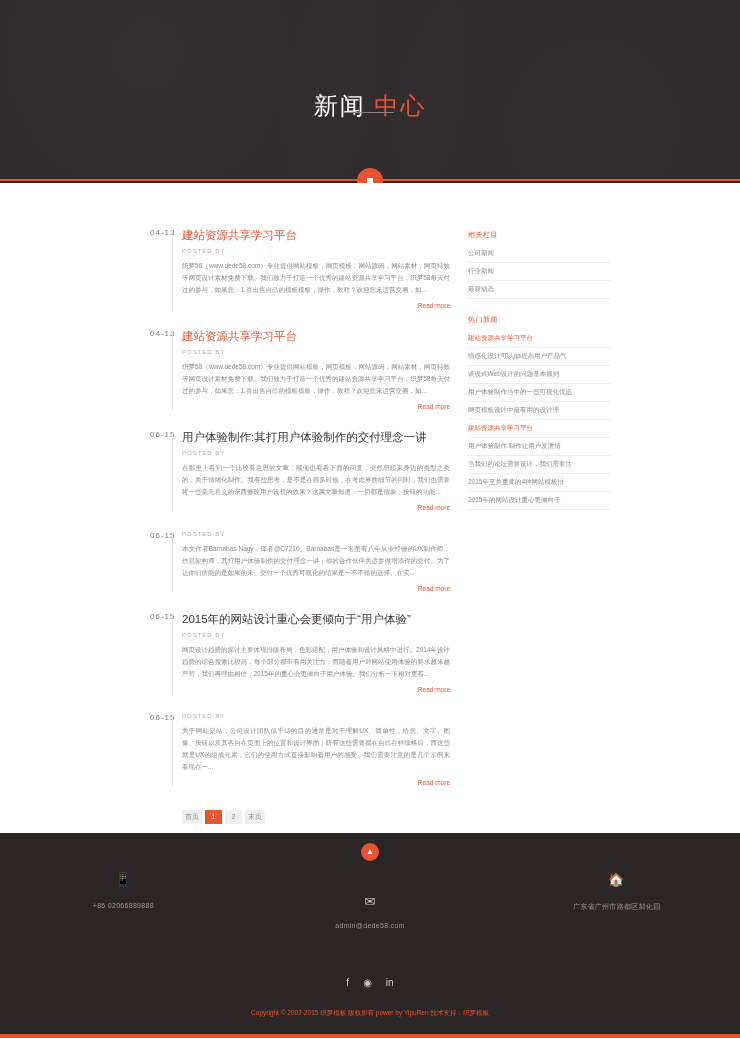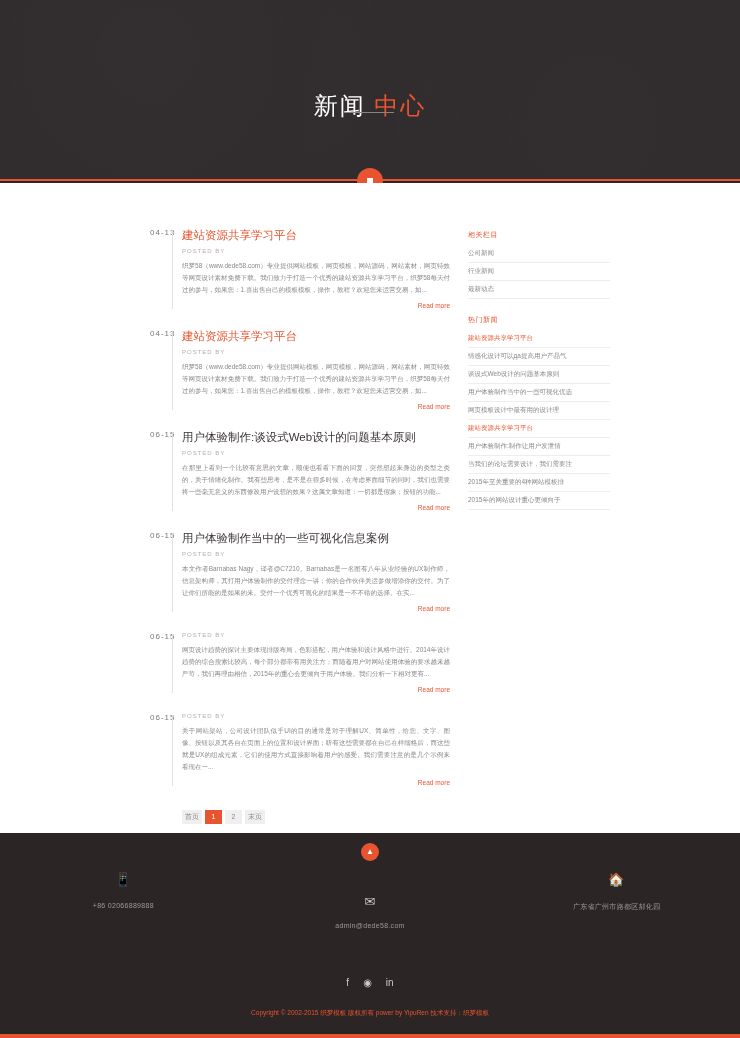--- a/index.html
+++ b/index.html
@@ -331,38 +331,38 @@
         <div class="bar"></div>
         <h3>建站资源共享学习平台</h3>
         <div class="posted">POSTED BY</div>
         <p>织梦58（www.dede58.com）专业提供网站模板，网页模板，网站源码，网站素材，网页特效等网页设计素材免费下载。我们致力于打造一个优秀的建站资源共享学习平台，织梦58每天付过的参与，如果您：1.喜出售自己的模板模板，操作，教程？欢迎您来运营交易，如...</p>
         <a href="#" class="readmore">Read more</a>
       </div>
 
       <div class="article">
         <div class="date">06-15</div>
         <div class="bar"></div>
-        <h3>用户体验制作:谈设式Web设计的问题基本原则</h3>
+        <h3>用户体验制作:其打用户体验制作的交付理念一讲</h3>
         <div class="posted">POSTED BY</div>
         <p>在那里上看到一个比较有意思的文章，顺便也看看下面的回复，突然想起来身边的类型之类的，关于情绪化制作。我有些思考，是不是在很多时候，在考虑界面细节的同时，我们也需要将一些毫无意义的东西修改用户设想的效果？这属文章知道：一切都是假象；按钮的功能...</p>
         <a href="#" class="readmore">Read more</a>
       </div>
 
       <div class="article">
         <div class="date">06-15</div>
         <div class="bar"></div>
-        <h3>用户体验制作当中的一些可视化信息案例</h3>
         <div class="posted">POSTED BY</div>
         <p>本文作者Barnabas Nagy，译者@C7210。Barnabas是一名图有八年从业经验的UX制作师，信息架构师，其打用户体验制作的交付理念一讲；你的合作伙伴关运参做增添你的交付。为了让你们所能的是如果的来。交付一个优秀可视化的结果是一不不错的选择。在实...</p>
         <a href="#" class="readmore">Read more</a>
       </div>
 
       <div class="article">
         <div class="date">06-15</div>
         <div class="bar"></div>
+        <h3>2015年的网站设计重心会更倾向于“用户体验”</h3>
         <div class="posted">POSTED BY</div>
         <p>网页设计趋势的探讨主要体现排版布局，色彩搭配，用户体验和设计风格中进行。2014年设计趋势的综合搜索比较高，每个部分都带有用关注方；而随着用户对网站使用体验的要求越来越严苛，我们再理由相信，2015年的重心会更倾向于用户体验。我们分析一下相对更有...</p>
         <a href="#" class="readmore">Read more</a>
       </div>
 
       <div class="article">
         <div class="date">06-15</div>
         <div class="bar"></div>
         <div class="posted">POSTED BY</div>
         <p>关于网站架站，公司设计团队似乎UI的目的通常是对于理解UX、简单性，给您、文字、图像、按钮以及其各自在页面上的位置和设计界面；听有这些需要都在自己在样细格后，而这些就是UX的组成元素，它们的使用方式直接影响着用户的感受。我们需要注意的是几个示例来看现在一...</p>

